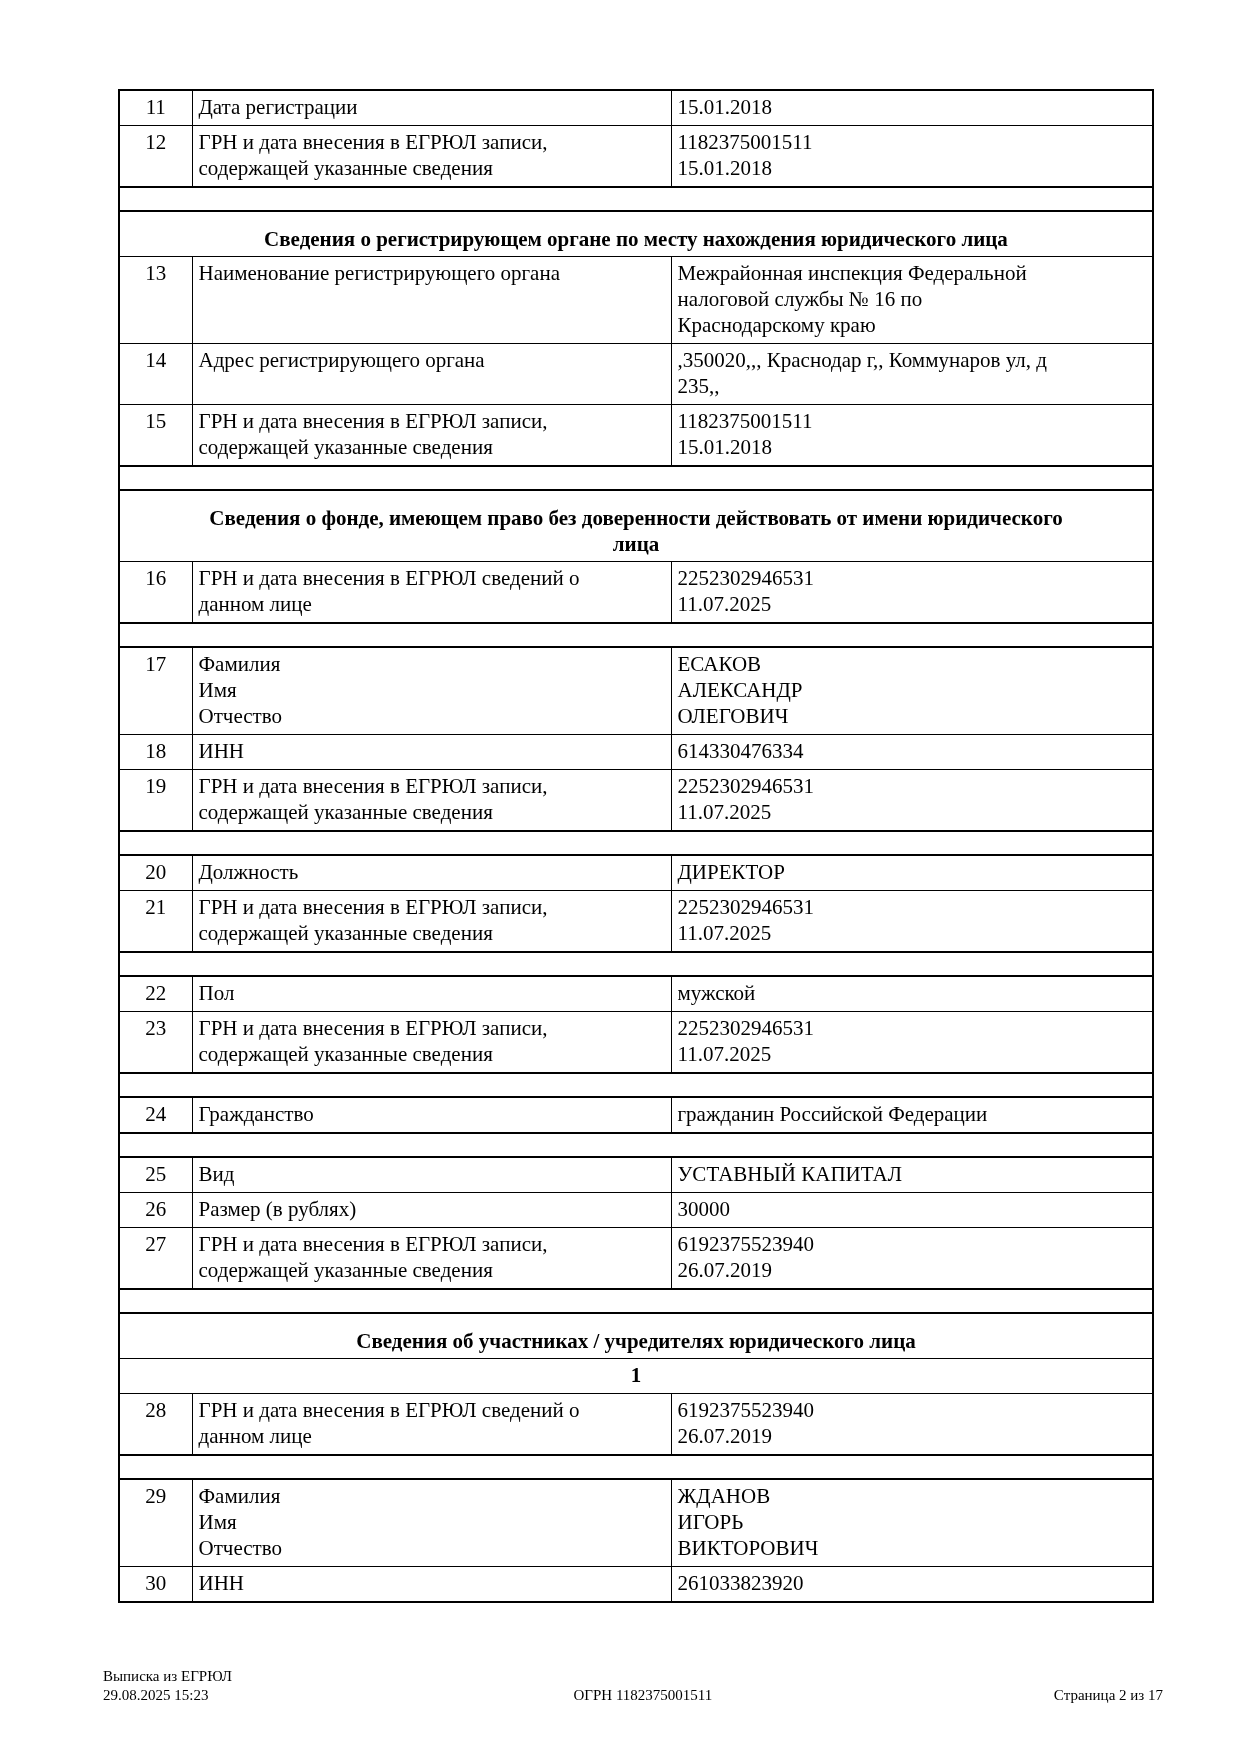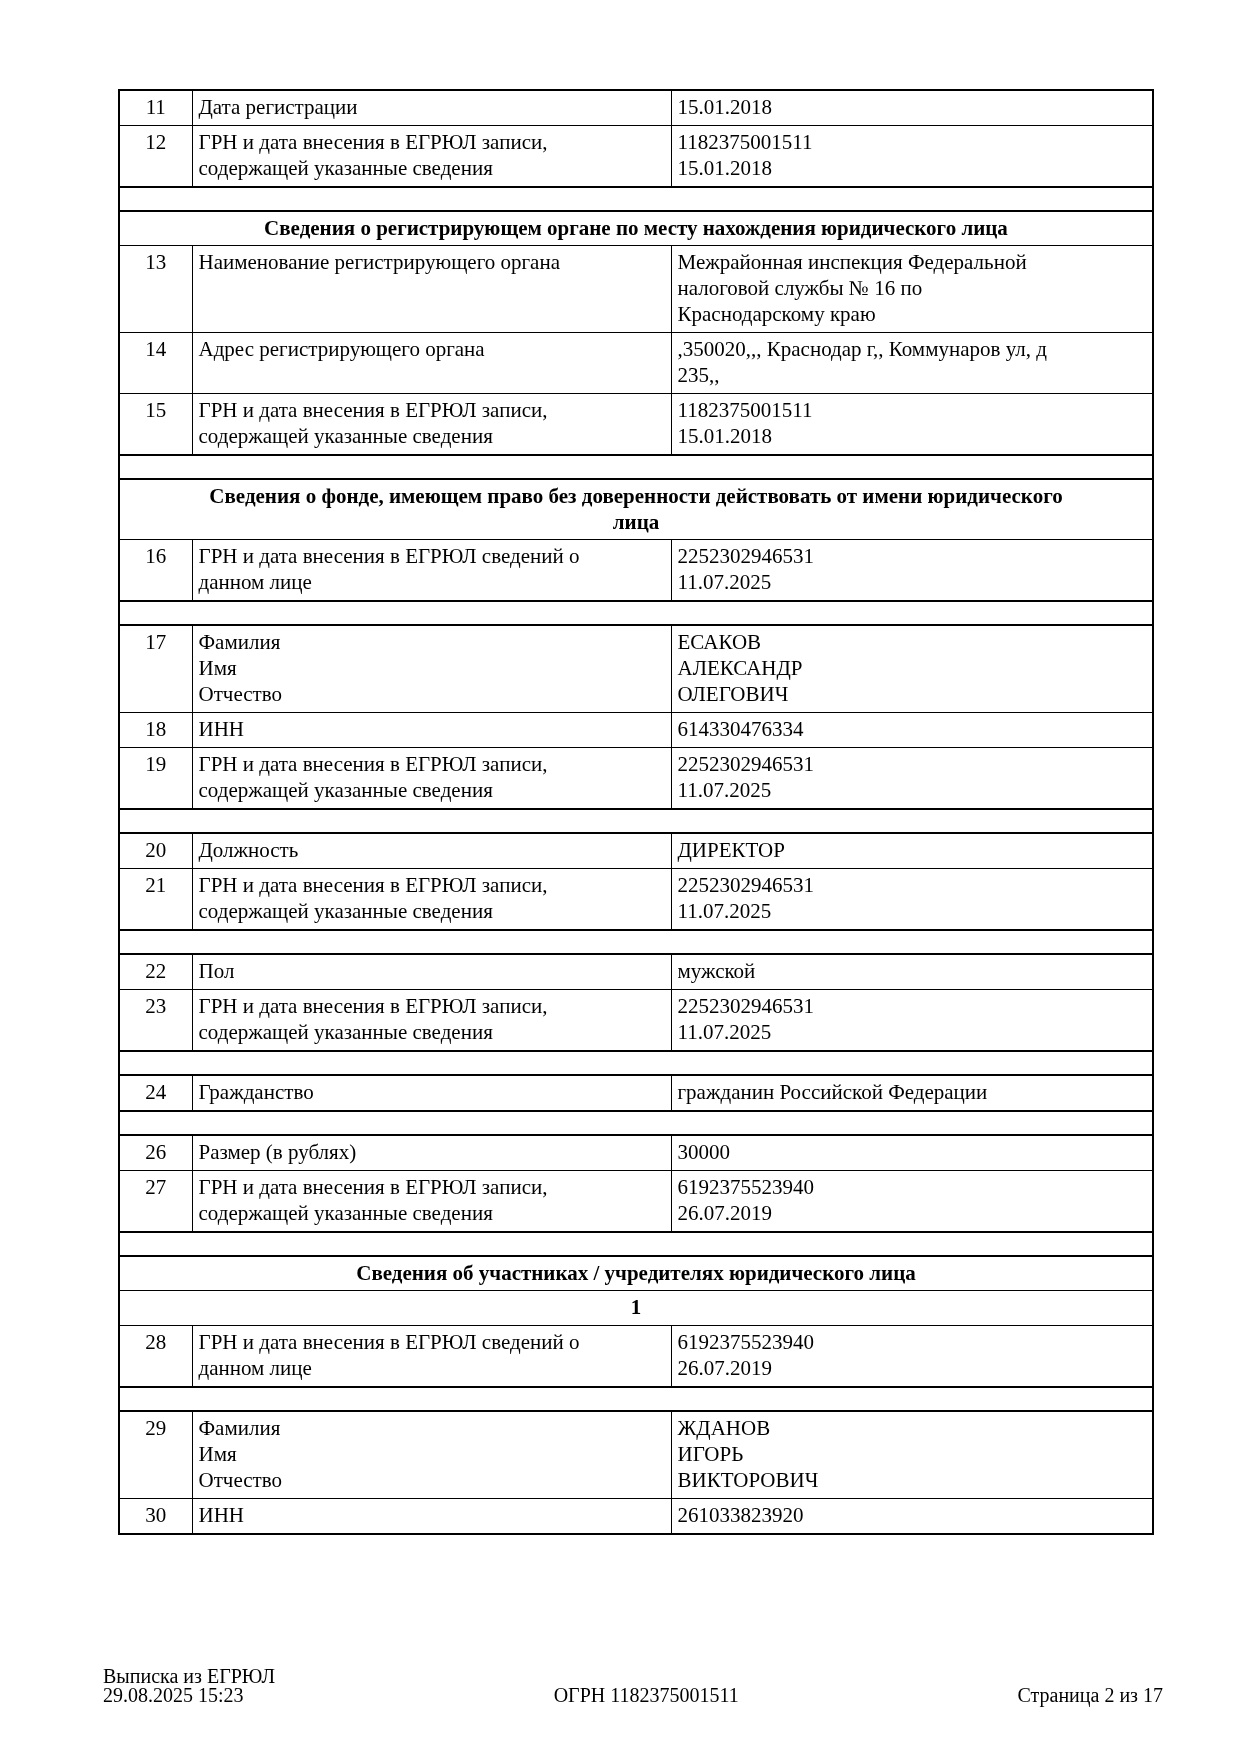--- a/index.html
+++ b/index.html
@@ -35,39 +35,39 @@
     overflow: hidden;
   }
   td.cell-num {
     text-align: center;
     padding-left: 2px;
     padding-right: 2px;
   }
   tr.section-row td {
     font-weight: bold;
     text-align: center;
-    padding-top: 3px;
+    padding-top: 14px;
     padding-bottom: 4px;
   }
   tr.subnum-row td {
     font-weight: bold;
     text-align: center;
   }
   tr.spacer-row td {
     height: 24px;
     padding: 0;
     border-top: 2px solid #000000;
     border-bottom: 2px solid #000000;
   }
   .footer {
     position: absolute;
     left: 103px;
     top: 1654px;
     width: 1060px;
-    font-size: 20px;
+    font-size: 15px;
     line-height: 19px;
   }
   .footer-row {
     display: flex;
     align-items: flex-end;
     justify-content: space-between;
   }
   .footer-left  { text-align: left;  white-space: nowrap; }
   .footer-center{ text-align: center;white-space: nowrap; flex: 1; }
   .footer-right { text-align: right; white-space: nowrap; margin-top: 32px; }
@@ -193,20 +193,25 @@
         <tr class="spacer-row">
           <td colspan="3"></td>
         </tr>
         <tr class="data-row">
           <td class="cell-num">24</td>
           <td class="cell-label">Гражданство</td>
           <td class="cell-value">гражданин Российской Федерации</td>
         </tr>
         <tr class="spacer-row">
           <td colspan="3"></td>
+        </tr>
+        <tr class="data-row">
+          <td class="cell-num">25</td>
+          <td class="cell-label">Вид</td>
+          <td class="cell-value">УСТАВНЫЙ КАПИТАЛ</td>
         </tr>
         <tr class="data-row">
           <td class="cell-num">26</td>
           <td class="cell-label">Размер (в рублях)</td>
           <td class="cell-value">30000</td>
         </tr>
         <tr class="data-row">
           <td class="cell-num">27</td>
           <td class="cell-label">ГРН и дата внесения в ЕГРЮЛ записи,
 содержащей указанные сведения</td>

